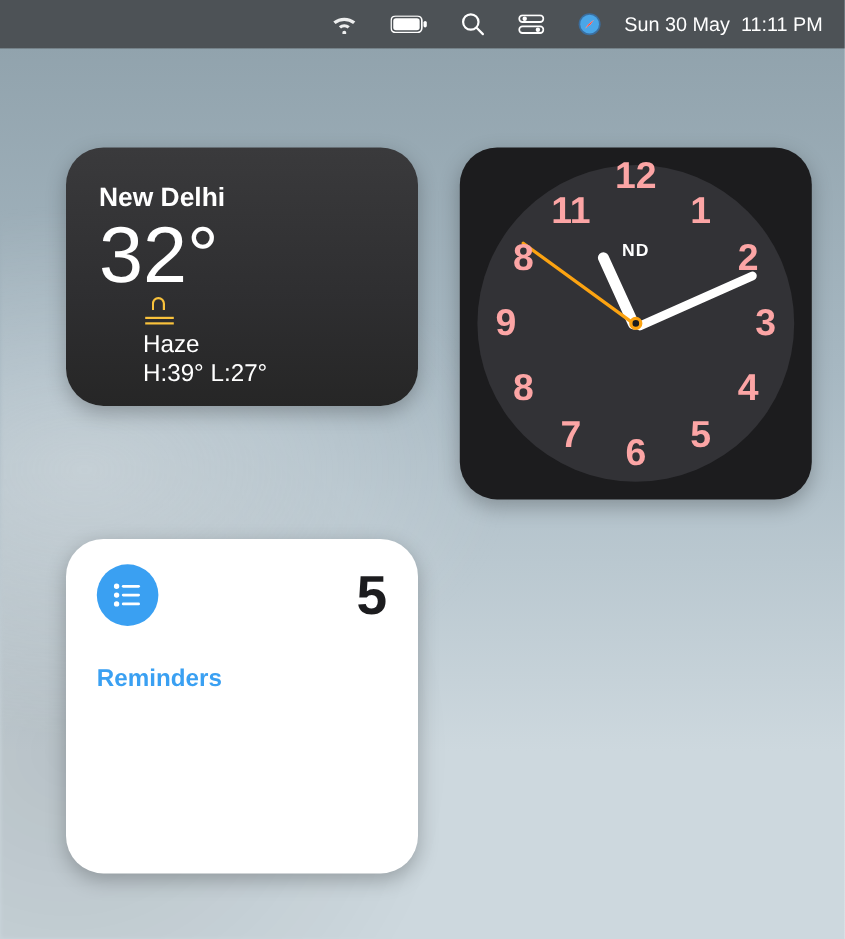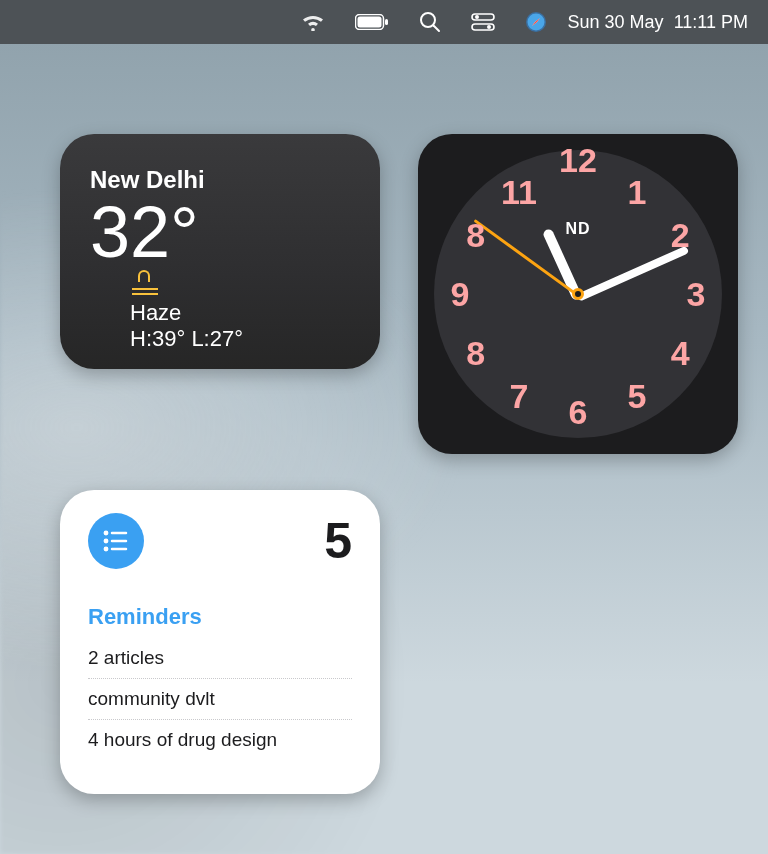--- a/index.html
+++ b/index.html
@@ -218,20 +218,15 @@
               <circle cx="4" cy="12" r="1.2" fill="#fff"></circle>
               <line x1="10" y1="12" x2="24" y2="12"></line>
               <circle cx="4" cy="20" r="1.2" fill="#fff"></circle>
               <line x1="10" y1="20" x2="24" y2="20"></line>
             </g>
           </svg>
       </div>
       <div class="rem-count">5</div>
     </div>
     <div class="rem-title">Reminders</div>
-    <div class="rem-list">
-      <div class="rem-item">2 articles</div>
-      <div class="rem-item">community dvlt</div>
-      <div class="rem-item">4 hours of drug design</div>
-    </div>
   </div>
 
 </div>
 
 </body></html>

